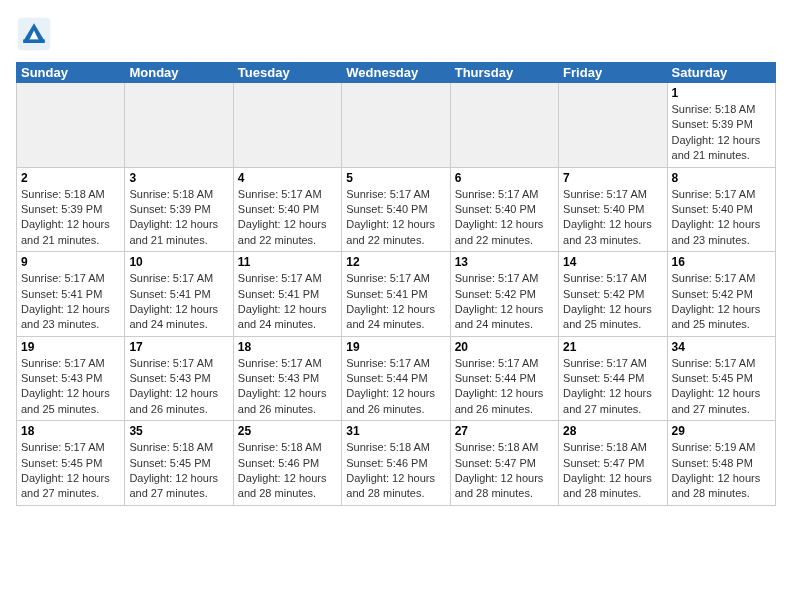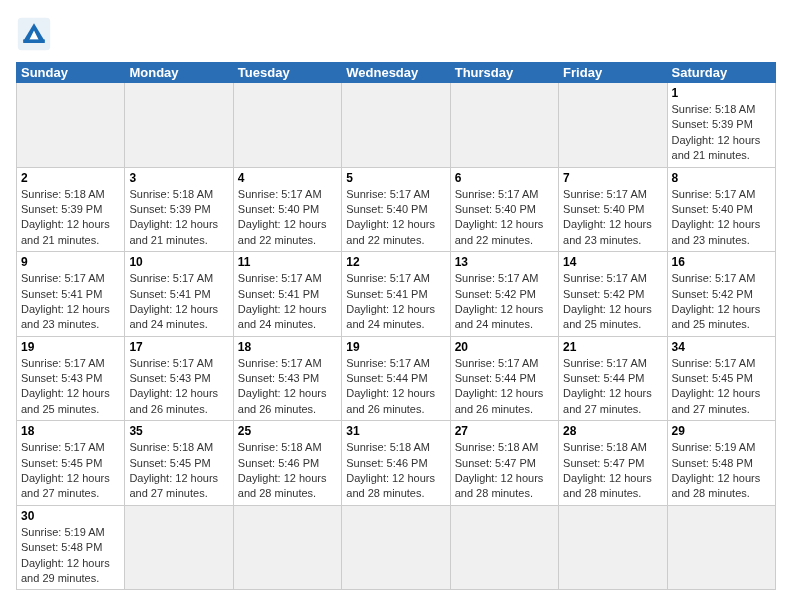--- a/index.html
+++ b/index.html
@@ -244,26 +244,14 @@
         </td>
         <td>
           <span class="day-number">28</span>
           <div class="day-info">Sunrise: 5:18 AM<br>Sunset: 5:47 PM<br>Daylight: 12 hours and 28 minutes.</div>
         </td>
         <td>
           <span class="day-number">29</span>
           <div class="day-info">Sunrise: 5:19 AM<br>Sunset: 5:48 PM<br>Daylight: 12 hours and 28 minutes.</div>
         </td>
       </tr>
-      <tr>
-        <td>
-          <span class="day-number">30</span>
-          <div class="day-info">Sunrise: 5:19 AM<br>Sunset: 5:48 PM<br>Daylight: 12 hours and 29 minutes.</div>
-        </td>
-        <td class="empty"></td>
-        <td class="empty"></td>
-        <td class="empty"></td>
-        <td class="empty"></td>
-        <td class="empty"></td>
-        <td class="empty"></td>
-      </tr>
     </tbody>
 </table>
 
 </body></html>

